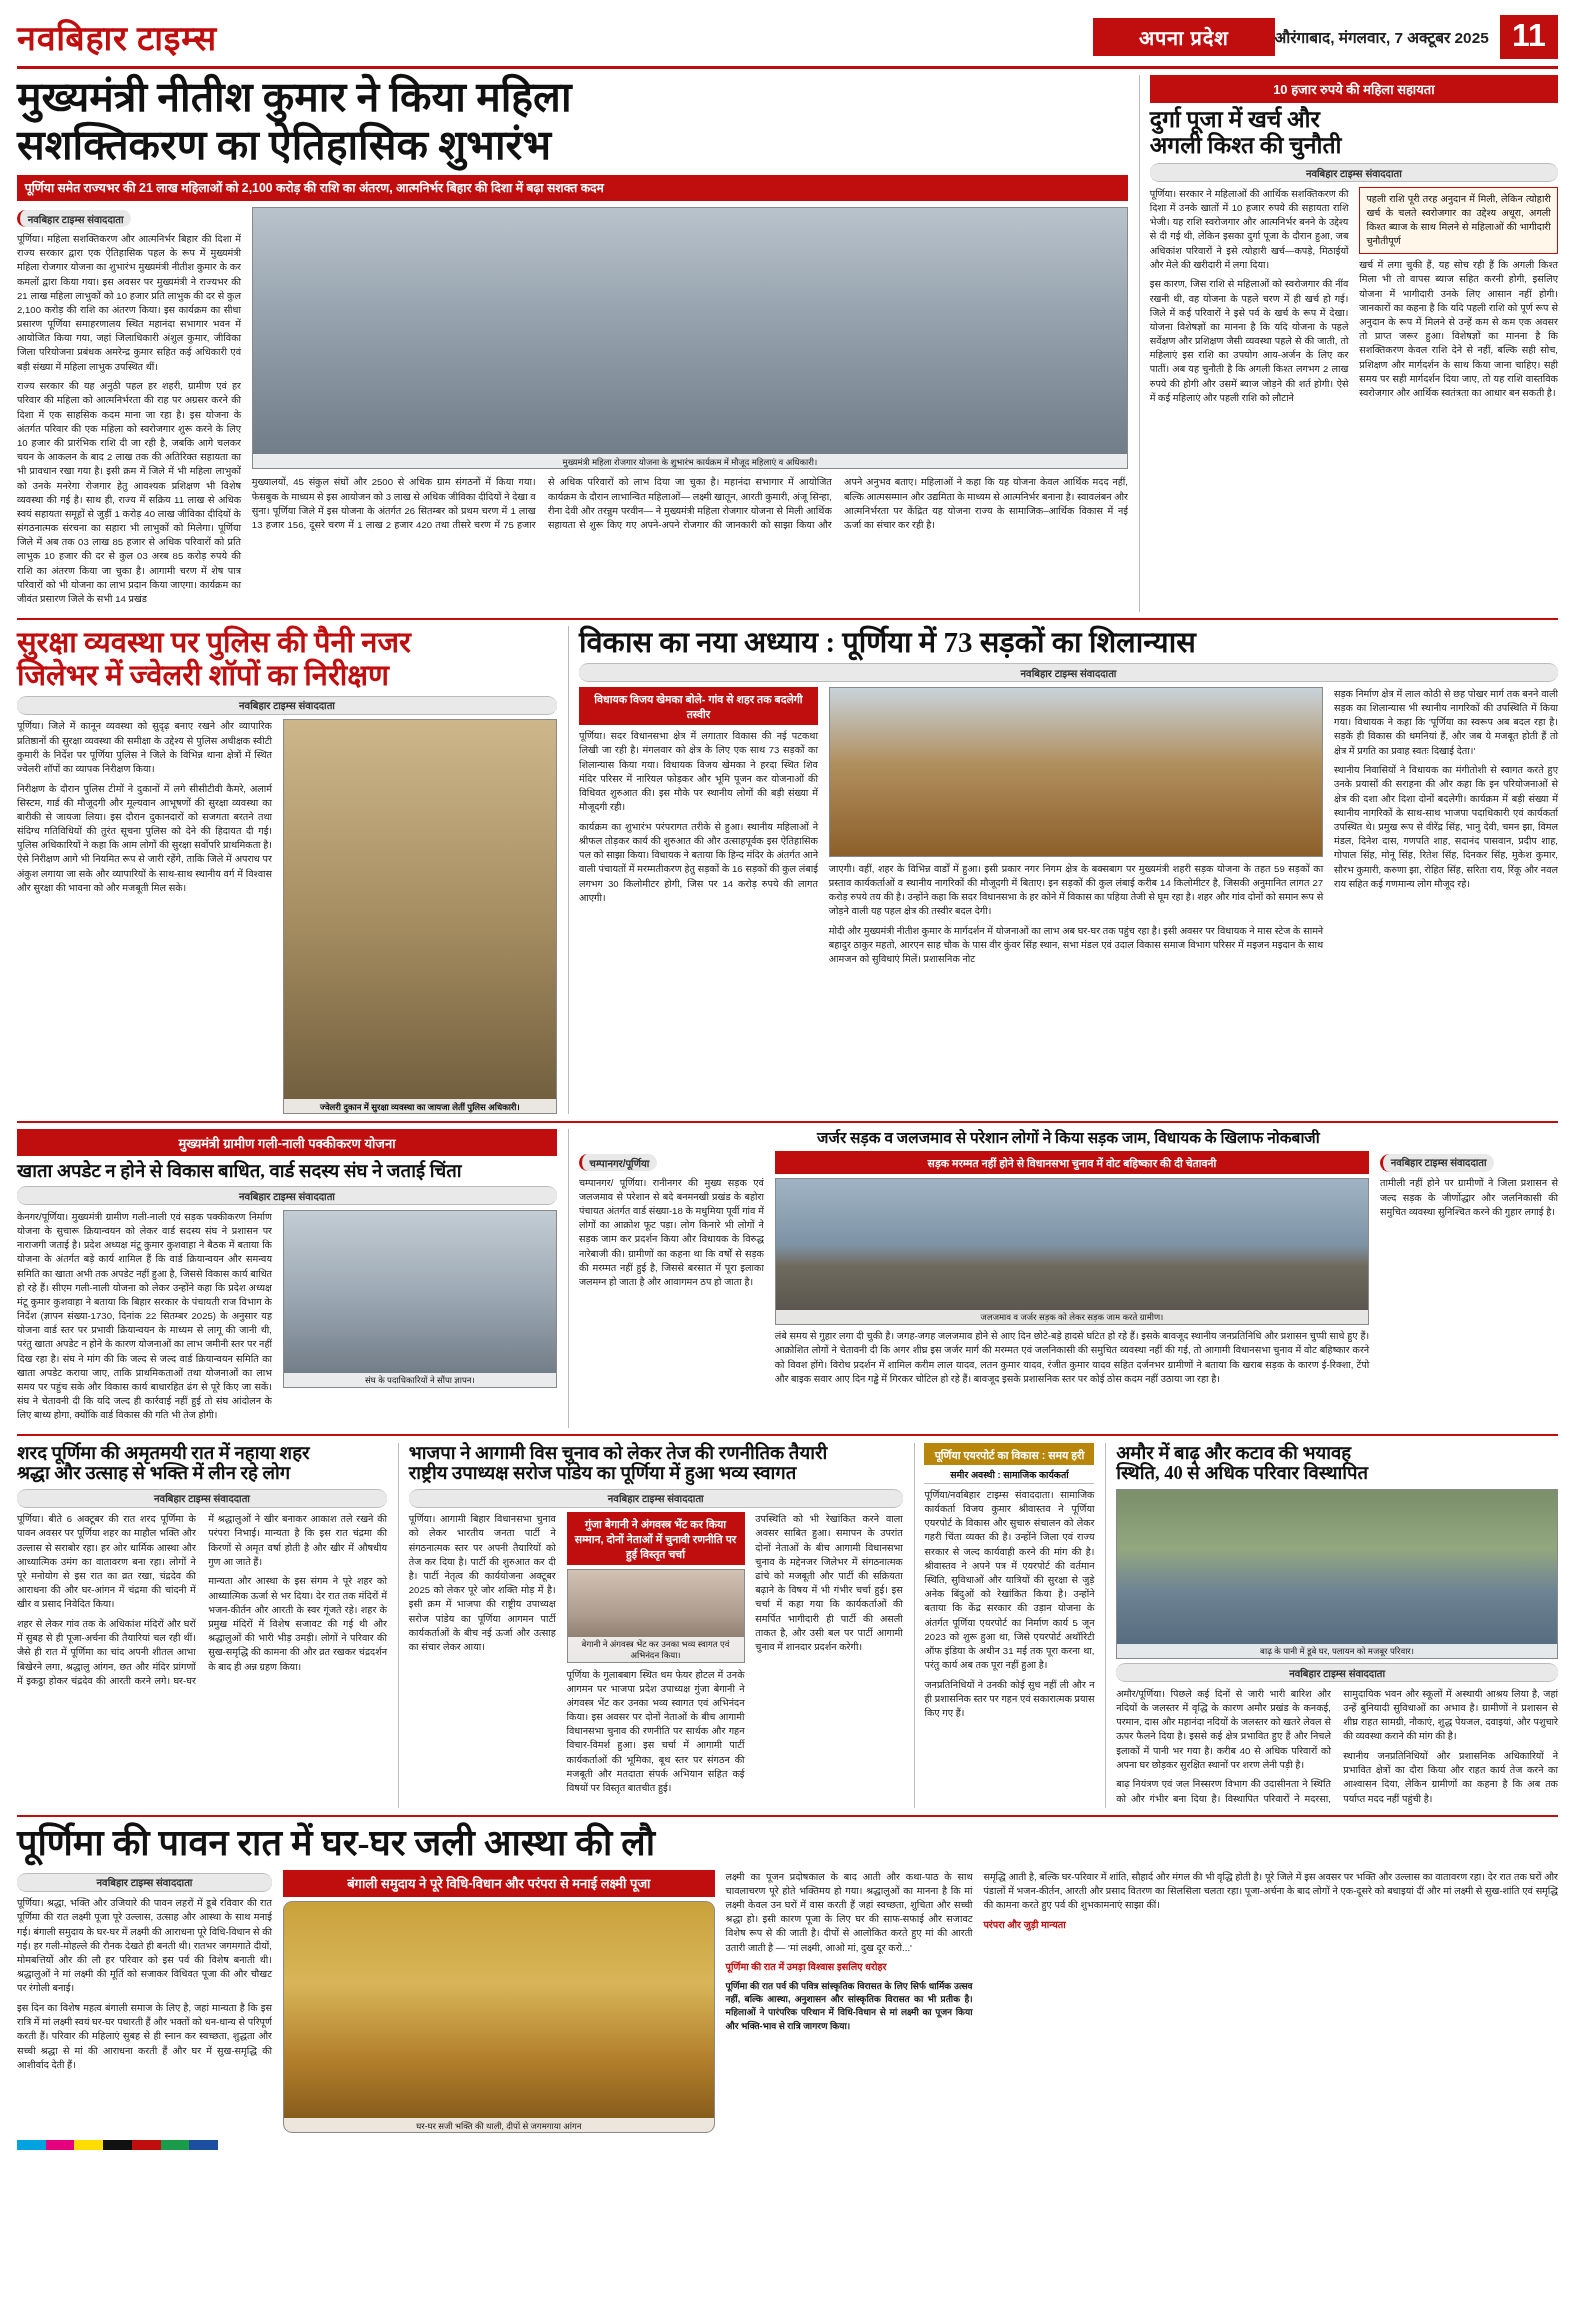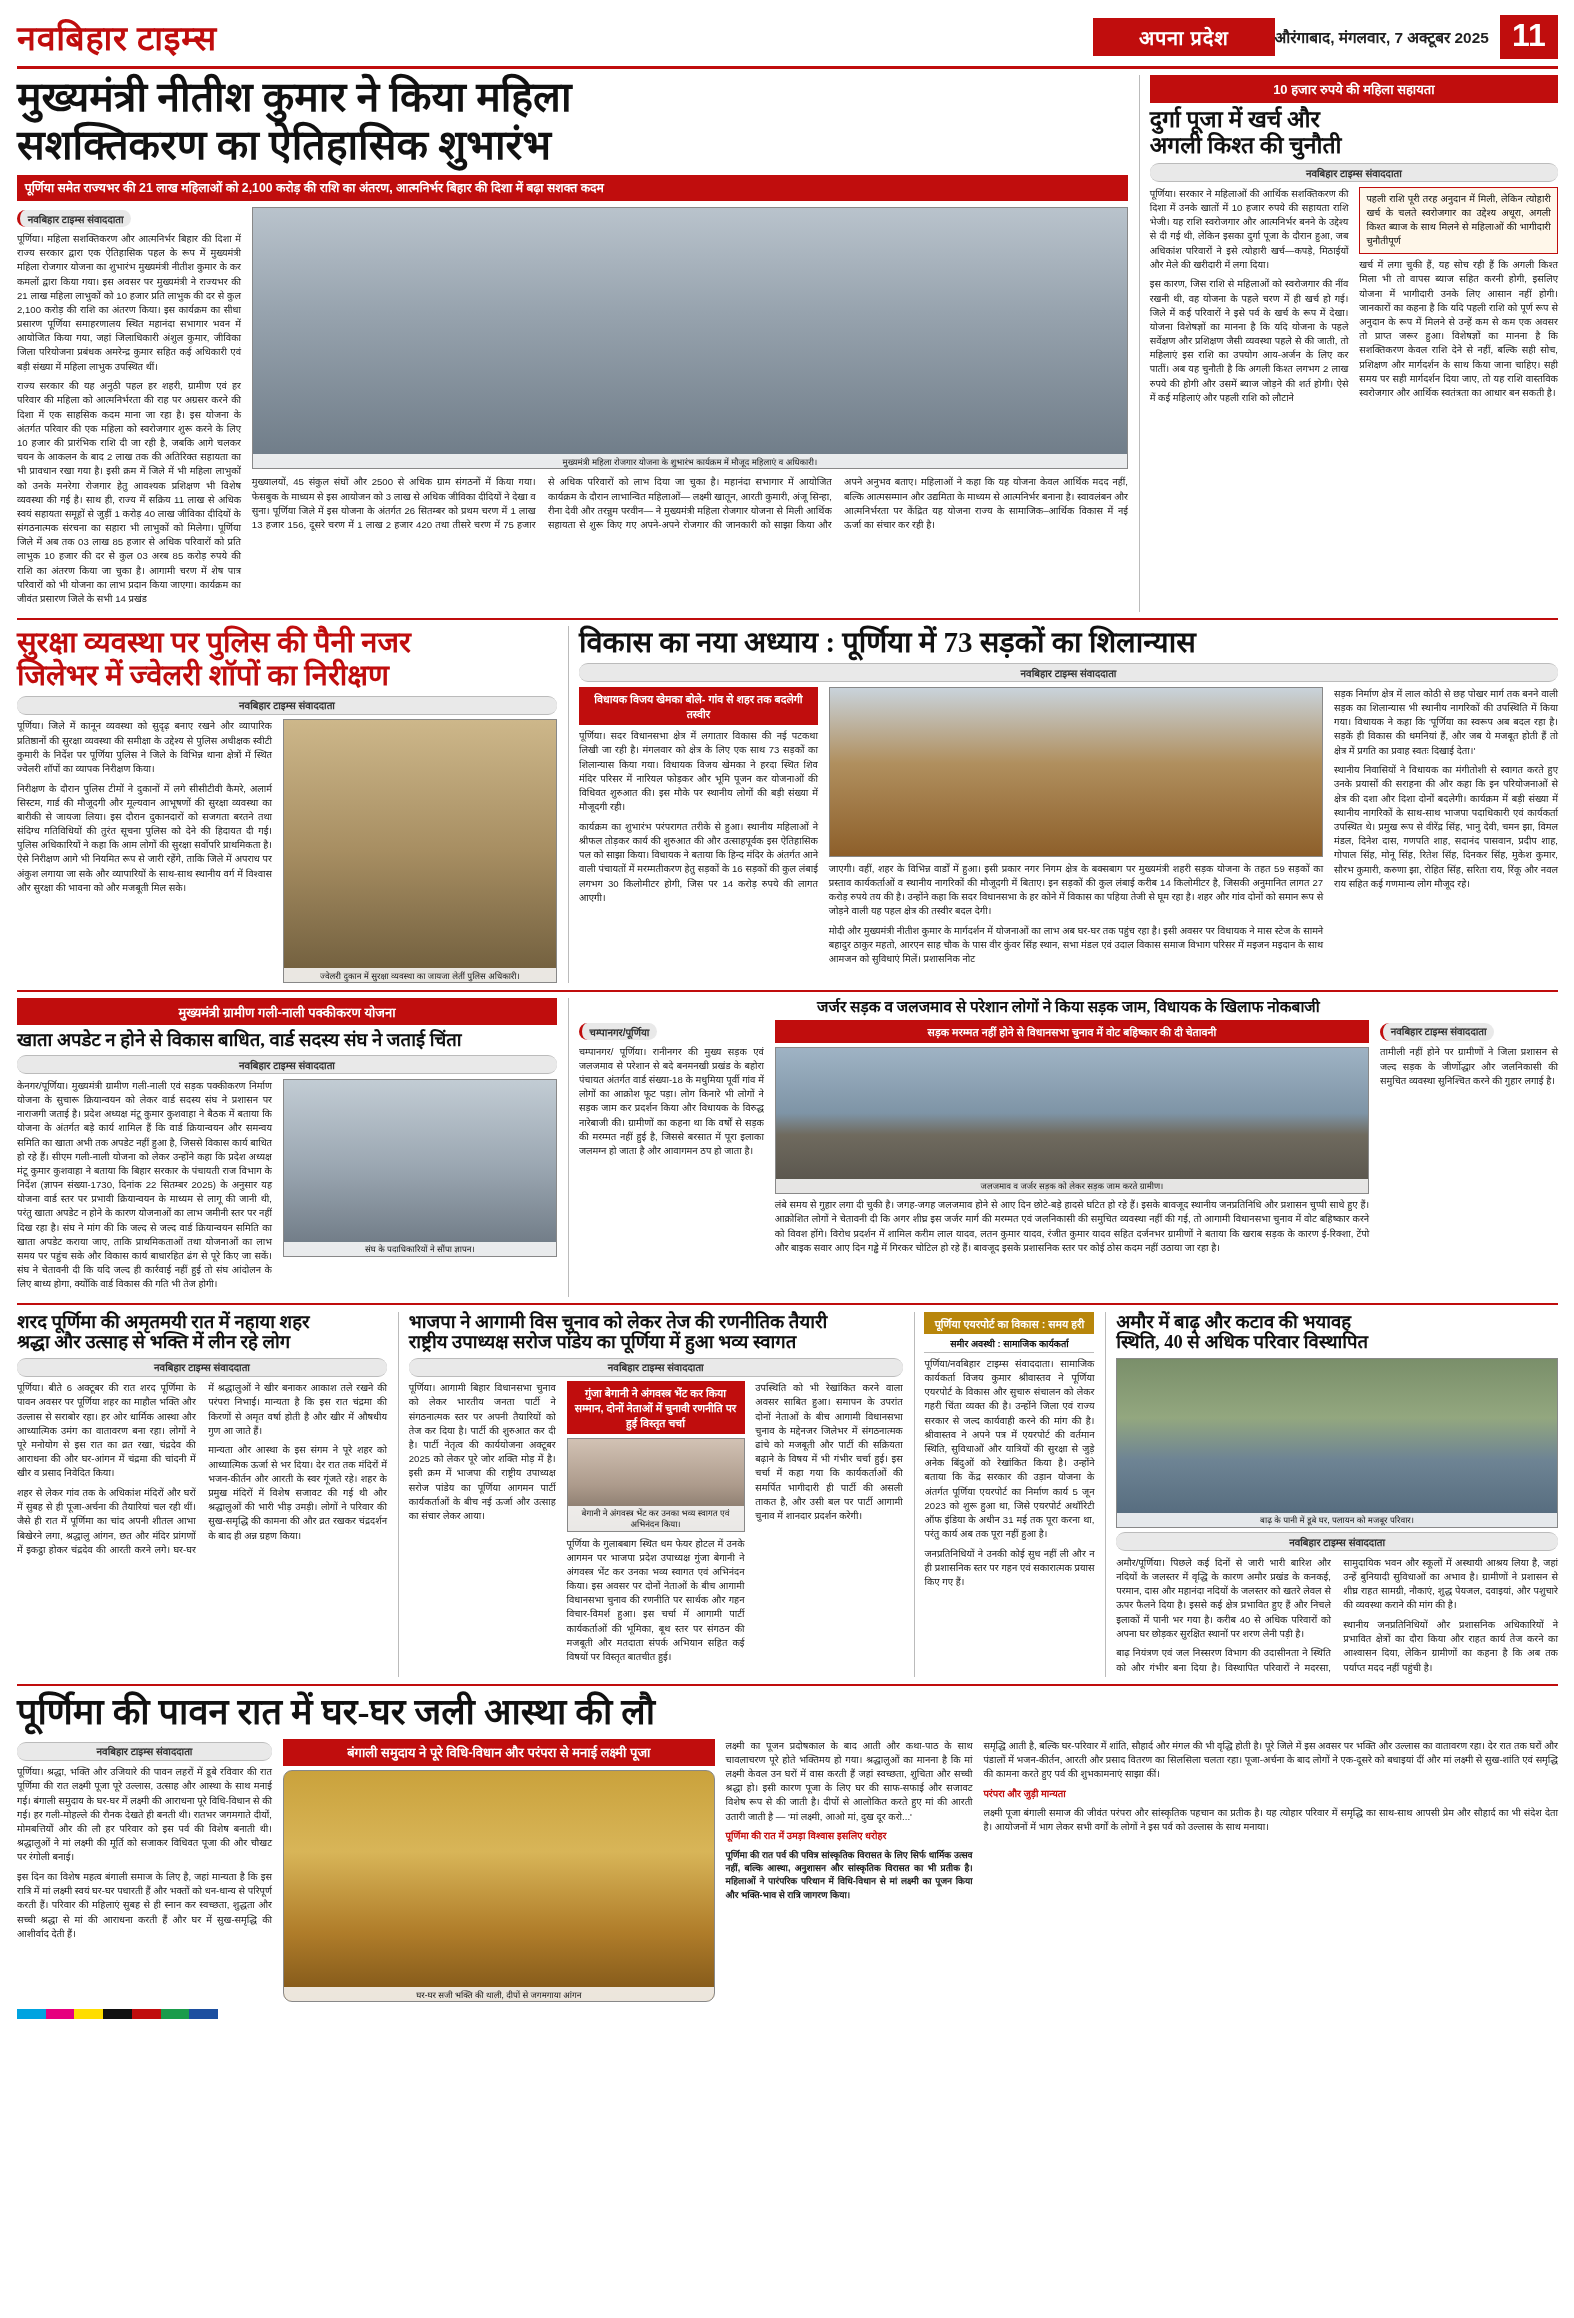--- a/index.html
+++ b/index.html
@@ -207,21 +207,21 @@
     <div style="flex:0 0 540px;">
       <div class="hl hl-l red">सुरक्षा व्यवस्था पर पुलिस की पैनी नजर</div>
       <div class="hl hl-l red">जिलेभर में ज्वेलरी शॉपों का निरीक्षण</div>
       <div class="byline center" style="margin-top:4.6px;">नवबिहार टाइम्स संवाददाता</div>
       <div class="flexrow" style="margin-top:3.1px;">
         <div style="flex:0 0 255px;" class="body-col">
           <p>पूर्णिया। जिले में कानून व्यवस्था को सुदृढ़ बनाए रखने और व्यापारिक प्रतिष्ठानों की सुरक्षा व्यवस्था की समीक्षा के उद्देश्य से पुलिस अधीक्षक स्वीटी कुमारी के निर्देश पर पूर्णिया पुलिस ने जिले के विभिन्न थाना क्षेत्रों में स्थित ज्वेलरी शॉपों का व्यापक निरीक्षण किया।</p>
           <p>निरीक्षण के दौरान पुलिस टीमों ने दुकानों में लगे सीसीटीवी कैमरे, अलार्म सिस्टम, गार्ड की मौजूदगी और मूल्यवान आभूषणों की सुरक्षा व्यवस्था का बारीकी से जायजा लिया। इस दौरान दुकानदारों को सजगता बरतने तथा संदिग्ध गतिविधियों की तुरंत सूचना पुलिस को देने की हिदायत दी गई। पुलिस अधिकारियों ने कहा कि आम लोगों की सुरक्षा सर्वोपरि प्राथमिकता है। ऐसे निरीक्षण आगे भी नियमित रूप से जारी रहेंगे, ताकि जिले में अपराध पर अंकुश लगाया जा सके और व्यापारियों के साथ-साथ स्थानीय वर्ग में विश्वास और सुरक्षा की भावना को और मजबूती मिल सके।</p>
         </div>
         <div style="flex:1 1 auto;">
-          <div class="photo ph-jewel" style="height:264px;">
+          <div class="photo ph-jewel" style="height:395px;font-weight:bold;">
             <div class="cap">ज्वेलरी दुकान में सुरक्षा व्यवस्था का जायजा लेतीं पुलिस अधिकारी।</div>
           </div>
         </div>
       </div>
     </div>
 
     <div class="sep-v"></div>
 
     <div style="flex:1 1 auto;">
       <div class="hl hl-l">
@@ -386,21 +386,20 @@
         </div>
       </div>
       <div style="flex:0 0 247px;" class="body-col">
         <p>लक्ष्मी का पूजन प्रदोषकाल के बाद आती और कथा-पाठ के साथ चावलाचरण पूरे होते भक्तिमय हो गया। श्रद्धालुओं का मानना है कि मां लक्ष्मी केवल उन घरों में वास करती हैं जहां स्वच्छता, शुचिता और सच्ची श्रद्धा हो। इसी कारण पूजा के लिए घर की साफ-सफाई और सजावट विशेष रूप से की जाती है। दीपों से आलोकित करते हुए मां की आरती उतारी जाती है — 'मां लक्ष्मी, आओ मां, दुख दूर करो...'</p>
         <p style="font-weight:bold;color:#c00d0d;">पूर्णिमा की रात में उमड़ा विश्वास इसलिए धरोहर</p>
         <p style="font-weight:bold;font-size:9px;">पूर्णिमा की रात पर्व की पवित्र सांस्कृतिक विरासत के लिए सिर्फ धार्मिक उत्सव नहीं, बल्कि आस्था, अनुशासन और सांस्कृतिक विरासत का भी प्रतीक है। महिलाओं ने पारंपरिक परिधान में विधि-विधान से मां लक्ष्मी का पूजन किया और भक्ति-भाव से रात्रि जागरण किया।</p>
       </div>
       <div style="flex:1 1 auto;" class="body-col">
         <p>समृद्धि आती है, बल्कि घर-परिवार में शांति, सौहार्द और मंगल की भी वृद्धि होती है। पूरे जिले में इस अवसर पर भक्ति और उल्लास का वातावरण रहा। देर रात तक घरों और पंडालों में भजन-कीर्तन, आरती और प्रसाद वितरण का सिलसिला चलता रहा। पूजा-अर्चना के बाद लोगों ने एक-दूसरे को बधाइयां दीं और मां लक्ष्मी से सुख-शांति एवं समृद्धि की कामना करते हुए पर्व की शुभकामनाएं साझा कीं।</p>
         <p style="font-weight:bold;color:#c00d0d;">परंपरा और जुड़ी मान्यता</p>
-        <p>लक्ष्मी पूजा बंगाली समाज की जीवंत परंपरा और सांस्कृतिक पहचान का प्रतीक है। यह त्योहार परिवार में समृद्धि का साथ-साथ आपसी प्रेम और सौहार्द का भी संदेश देता है। आयोजनों में भाग लेकर सभी वर्गों के लोगों ने इस पर्व को उल्लास के साथ मनाया।</p>
       </div>
     </div>
   </div>
 
   <div class="colorstrip">
     <i style="background:#00a3e0"></i>
     <i style="background:#e6007e"></i>
     <i style="background:#ffdd00"></i>
     <i style="background:#111"></i>
     <i style="background:#c00d0d"></i>

